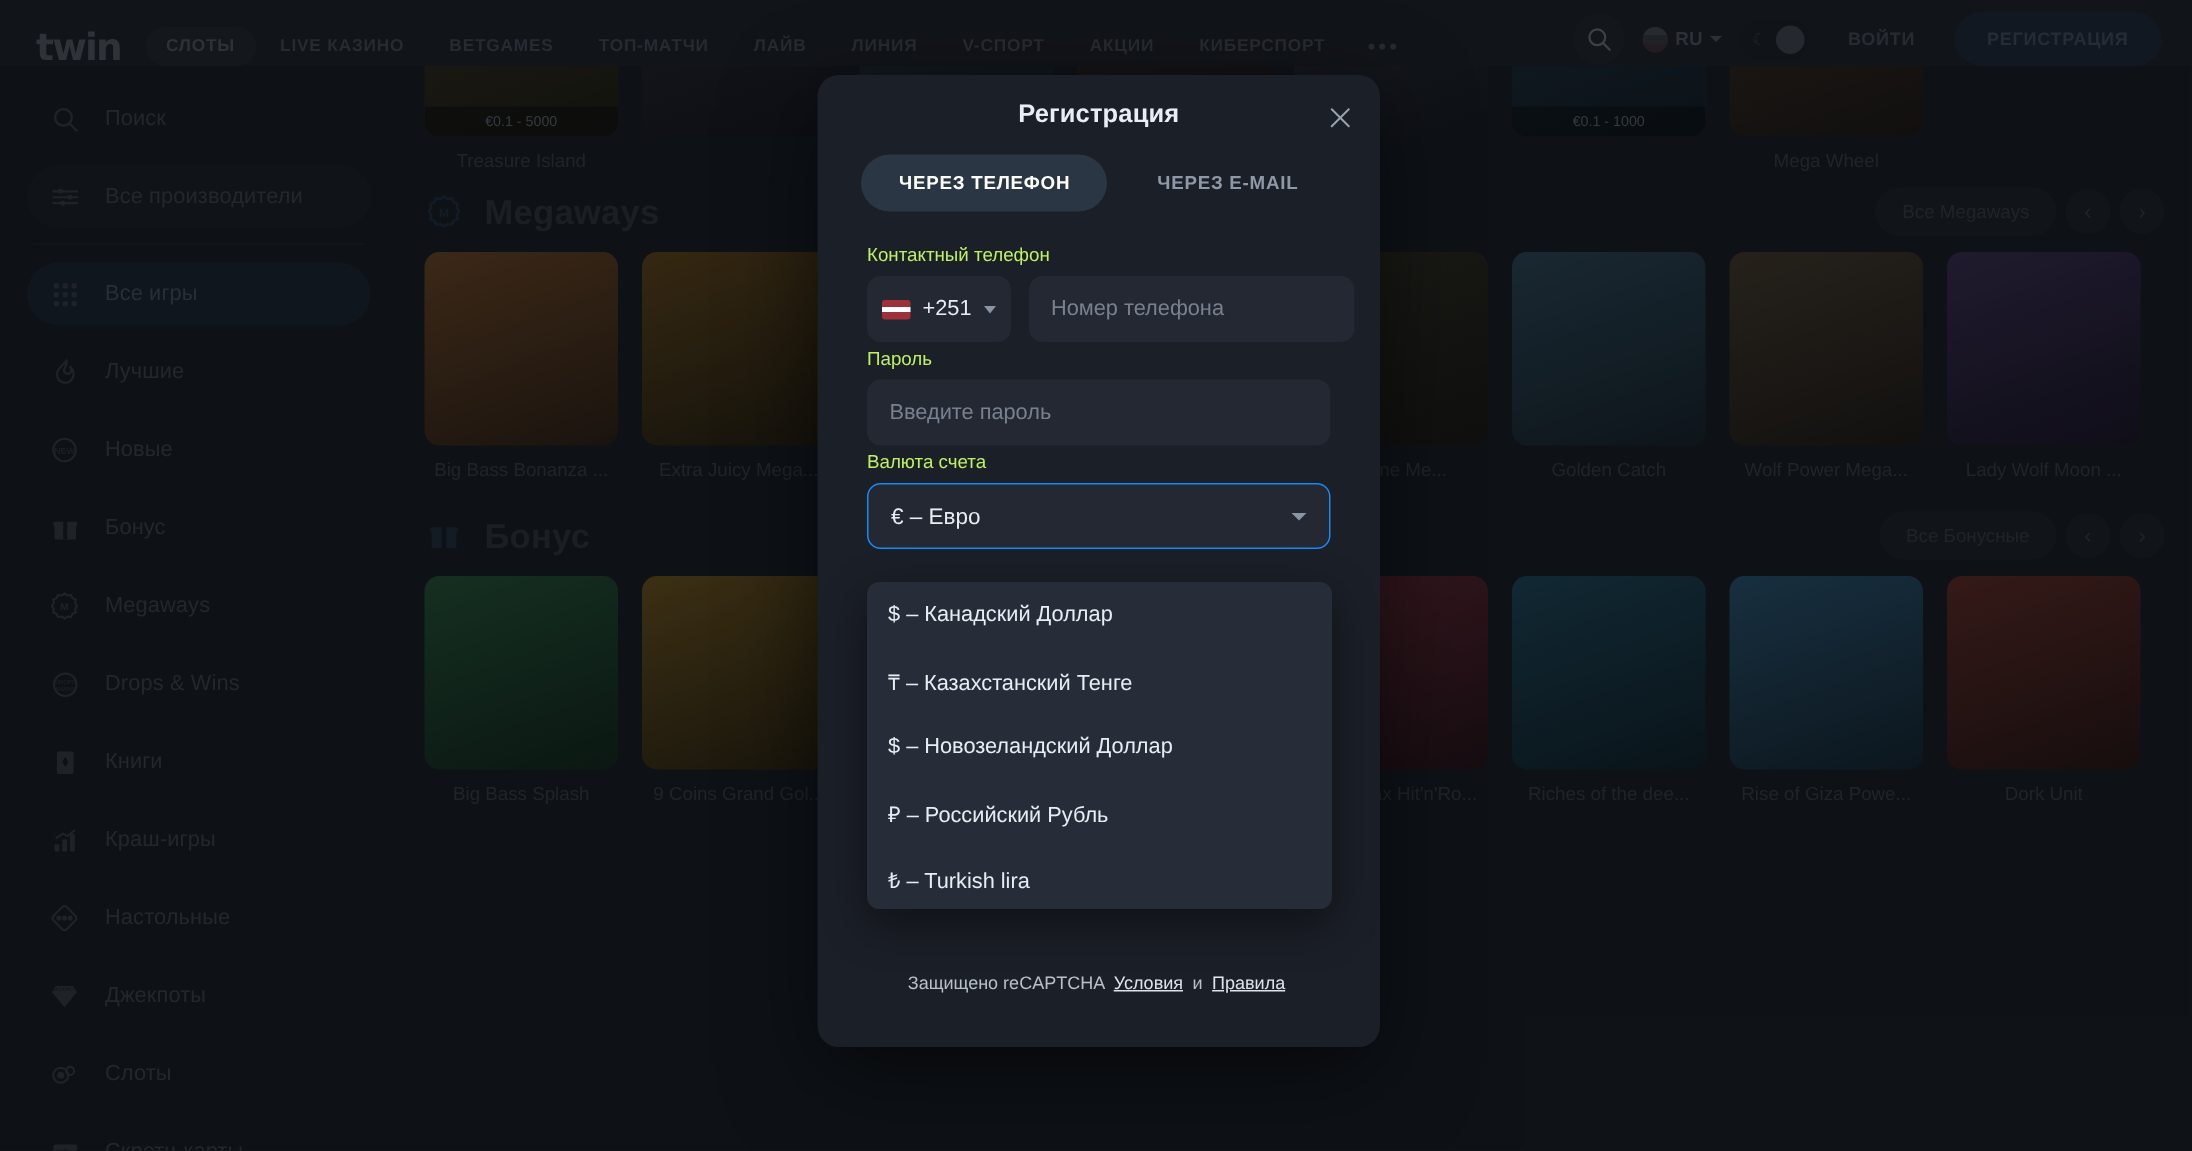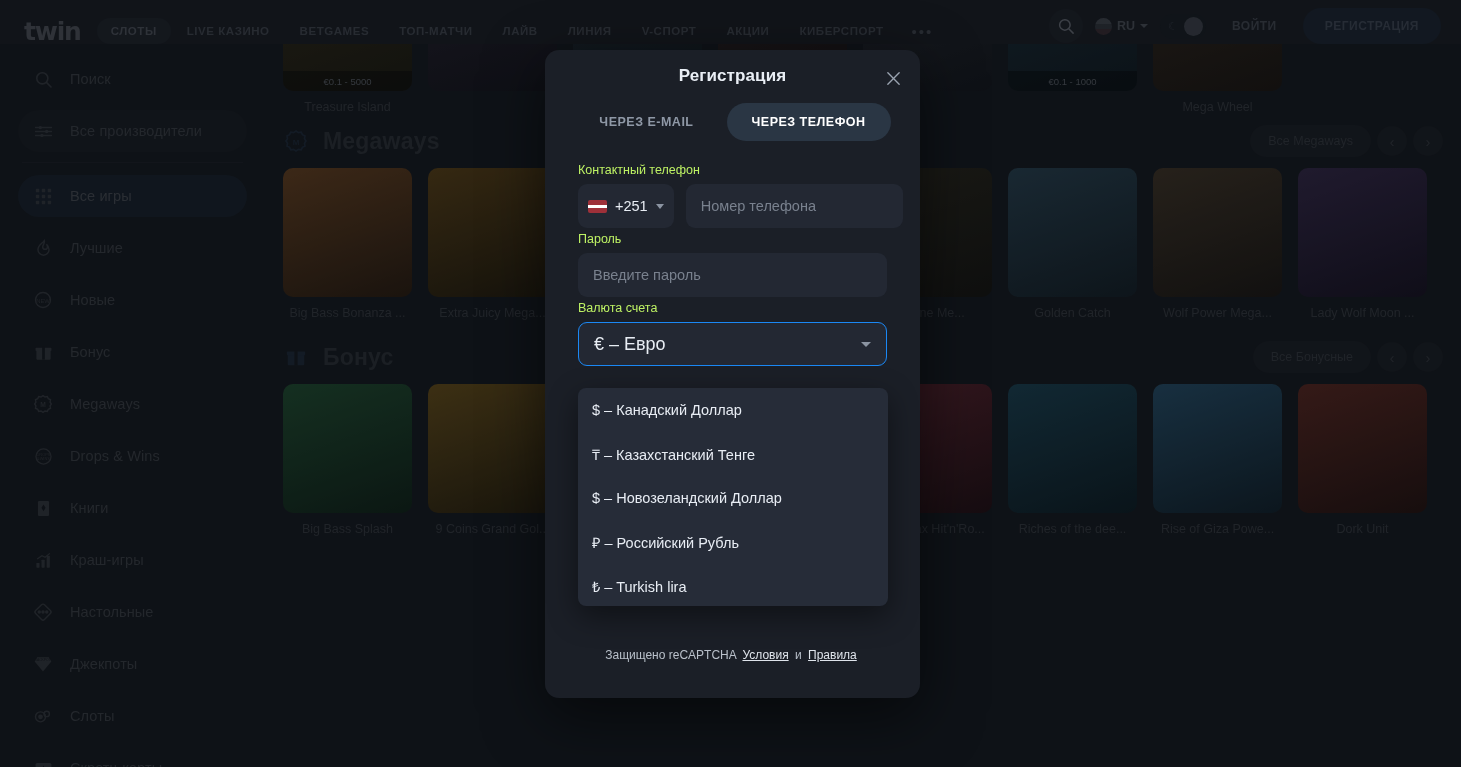--- a/index.html
+++ b/index.html
@@ -156,21 +156,21 @@
   .pw-input { width: 100%; height: 44px; background: #232833; border: none; border-radius: 9px;
     padding: 0 15px; color: #e8edf4; font-size: 14.5px;
     font-family: "Liberation Sans", sans-serif; outline: none; }
   .pw-input::placeholder { color: #79818e; }
   .mt18 { margin-top: 4px; }
   .cur-select {
     position: relative; width: 100%; height: 44px; background: #232833;
     border: 1.5px solid #1b88f5; border-radius: 9px; display: flex;
     align-items: center; padding: 0 15px; cursor: pointer;
   }
-  .cur-value { font-size: 18px; color: #e8edf4; }
+  .cur-value { font-size: 15px; color: #e8edf4; }
   .cur-caret { margin-left: auto; width: 0; height: 0;
     border-left: 5px solid transparent; border-right: 5px solid transparent; border-top: 5.5px solid #8b94a2; }
 
   
   .terms {
     position: absolute; left: 578px; top: 588px; width: 310px;
     font-size: 12.5px; color: #aab2bd; line-height: 1.5; z-index: 9;
   }
   .terms a { color: #aab2bd; text-decoration: underline; }
 
@@ -530,22 +530,22 @@
   <div class="modal">
     <div class="modal-title">Регистрация</div>
     <div class="modal-close">
       <svg width="17" height="17" viewBox="0 0 24 24" stroke="currentColor" stroke-width="1.9" stroke-linecap="round">
           <line x1="4" y1="4" x2="20" y2="20"></line>
           <line x1="20" y1="4" x2="4" y2="20"></line>
         </svg>
     </div>
 
     <div class="tabs">
+      <div class="tab active">ЧЕРЕЗ ТЕЛЕФОН</div>
       <div class="tab">ЧЕРЕЗ E-MAIL</div>
-      <div class="tab active">ЧЕРЕЗ ТЕЛЕФОН</div>
     </div>
 
     <div class="form">
       <div class="field-label">Контактный телефон</div>
       <div class="phone-row">
         <div class="cc-select">
           <span class="flag-lv"></span>
           <span class="cc-code">+251</span>
           <span class="cc-caret"></span>
         </div>

